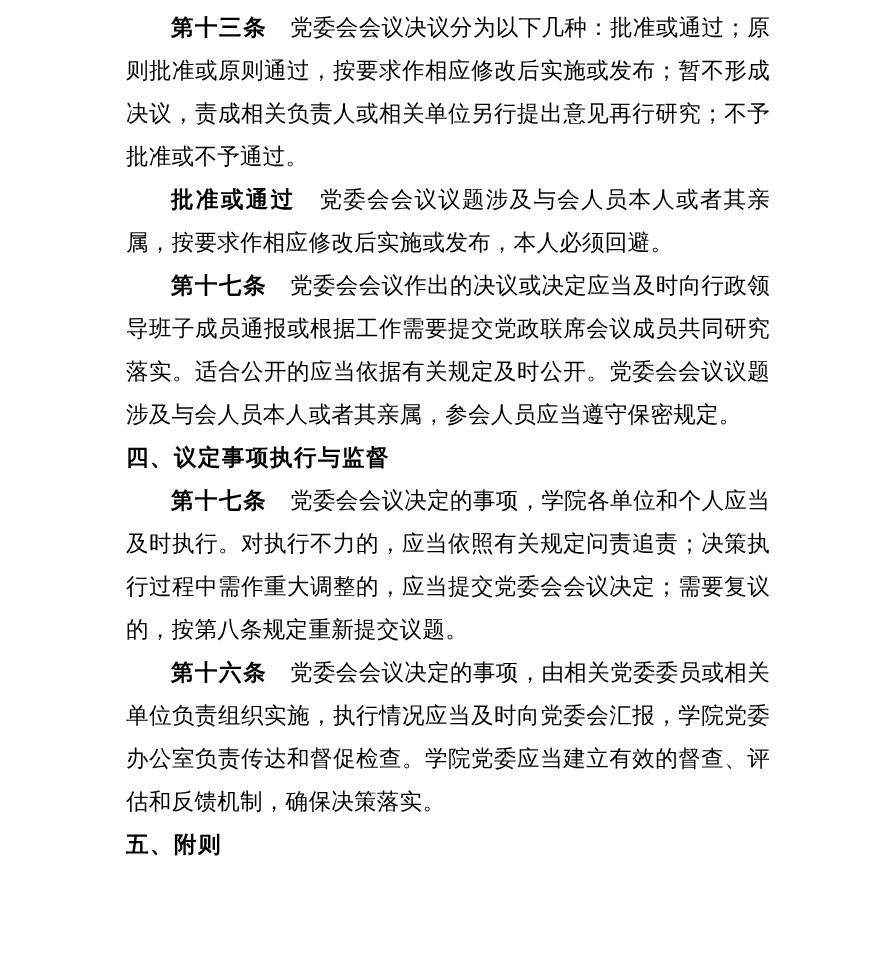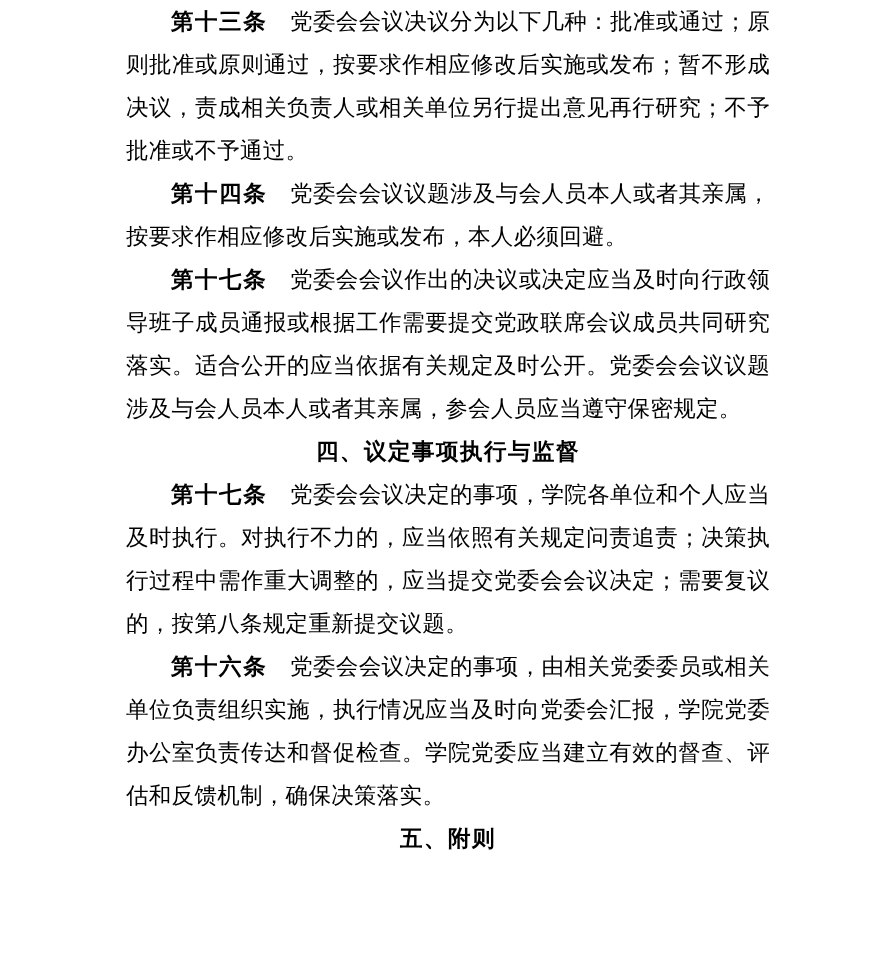--- a/index.html
+++ b/index.html
@@ -11,55 +11,55 @@
     width: 874px;
     height: 960px;
     font-family: "DejaVu Serif", "Liberation Serif", serif;
     color: #000000;
     overflow: hidden;
   }
   .page {
     width: 874px;
     height: 960px;
     box-sizing: border-box;
-    padding: 0 104px 0 126px;
+    padding: 6px 104px 0 126px;
   }
   .para {
     font-size: 22.5px;
     line-height: 43px;
     text-align: justify;
     text-justify: inter-ideograph;
     text-indent: 2em;
     margin: 0;
     letter-spacing: 0.3px;
   }
   .para .label {
     font-weight: bold;
     letter-spacing: 1.5px;
   }
   .heading {
     font-size: 22.5px;
     line-height: 43px;
     font-weight: bold;
-    text-align: center;
+    text-align: left;
     margin: 0;
     letter-spacing: 1.5px;
   }
 </style>
 </head>
 <body>
 
 <div class="page">
 
   <p class="para">
     <span class="label">第十三条</span><span>　党委会会议决议分为以下几种：批准或通过；原则批准或原则通过，按要求作相应修改后实施或发布；暂不形成决议，责成相关负责人或相关单位另行提出意见再行研究；不予批准或不予通过。</span>
   </p>
 
   <p class="para">
-    <span class="label">第十四条</span><span>　党委会会议议题涉及与会人员本人或者其亲属，按要求作相应修改后实施或发布，本人必须回避。</span>
+    <span class="label">批准或通过</span><span>　党委会会议议题涉及与会人员本人或者其亲属，按要求作相应修改后实施或发布，本人必须回避。</span>
   </p>
 
   <p class="para">
     <span class="label">第十七条</span><span>　党委会会议作出的决议或决定应当及时向行政领导班子成员通报或根据工作需要提交党政联席会议成员共同研究落实。适合公开的应当依据有关规定及时公开。党委会会议议题涉及与会人员本人或者其亲属，参会人员应当遵守保密规定。</span>
   </p>
 
   <p class="heading">四、议定事项执行与监督</p>
 
   <p class="para">
     <span class="label">第十七条</span><span>　党委会会议决定的事项，学院各单位和个人应当及时执行。对执行不力的，应当依照有关规定问责追责；决策执行过程中需作重大调整的，应当提交党委会会议决定；需要复议的，按第八条规定重新提交议题。</span>

